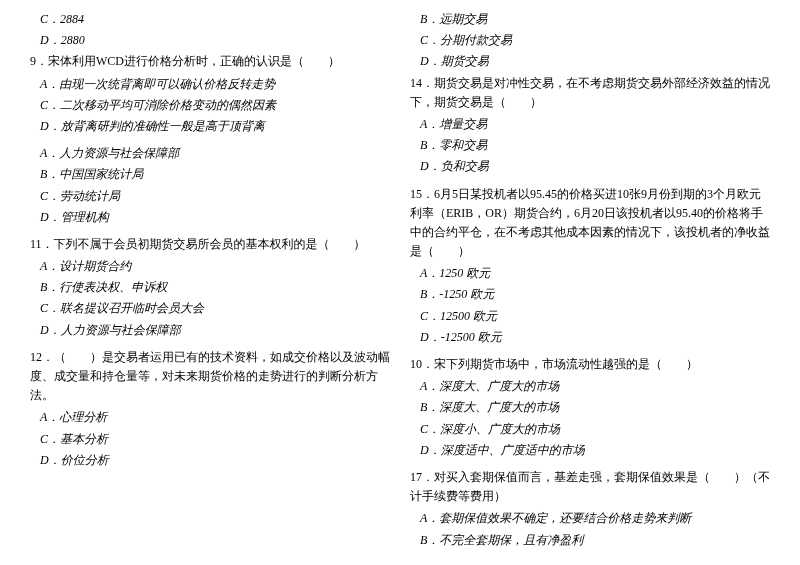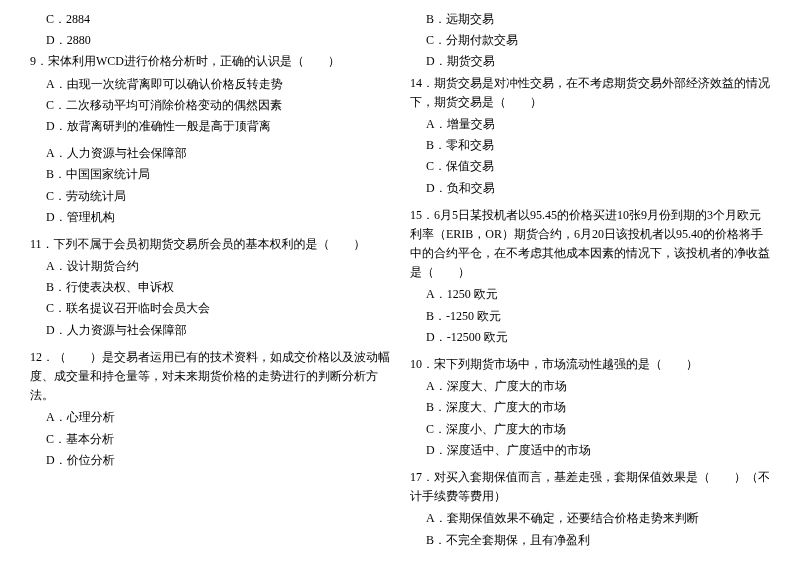--- a/index.html
+++ b/index.html
@@ -27,22 +27,23 @@
     .column-right {
       flex: 1;
     }
     .question-block {
       margin-bottom: 8px;
     }
     .question-title {
       margin-bottom: 3px;
     }
     .option {
-      margin-left: 16px;
+      margin-left: 10px;
       margin-bottom: 2px;
+      font-style: italic;
     }
   </style>
 </head>
 <body>
 
 <div class="page-container">
   <div class="column-left">
 
     <div class="option">
       <span>C．2884</span>
@@ -100,30 +101,30 @@
     <div class="option">
       <span>D．期货交易</span>
     </div>
 
     <div class="question-block">
       <div class="question-title">
         <span>14．</span><span>期货交易是对冲性交易，在不考虑期货交易外部经济效益的情况下，期货交易是（　　）</span>
       </div>
       <div class="option"><span>A．增量交易</span></div>
       <div class="option"><span>B．零和交易</span></div>
-      <div class="option"><span>C．保值交易</span></div>
       <div class="option"><span>D．负和交易</span></div>
     </div>
 
     <div class="question-block">
       <div class="question-title">
         <span>15．</span><span>6月5日某投机者以95.45的价格买进10张9月份到期的3个月欧元利率（ERIB，OR）期货合约，6月20日该投机者以95.40的价格将手中的合约平仓，在不考虑其他成本因素的情况下，该投机者的净收益是（　　）</span>
       </div>
       <div class="option"><span>A．1250 欧元</span></div>
       <div class="option"><span>B．-1250 欧元</span></div>
+      <div class="option"><span>C．12500 欧元</span></div>
       <div class="option"><span>D．-12500 欧元</span></div>
     </div>
 
     <div class="question-block">
       <div class="question-title">
         <span>10．</span><span>宋下列期货市场中，市场流动性越强的是（　　）</span>
       </div>
       <div class="option"><span>A．深度大、广度大的市场</span></div>
       <div class="option"><span>B．深度大、广度大的市场</span></div>
       <div class="option"><span>C．深度小、广度大的市场</span></div>

